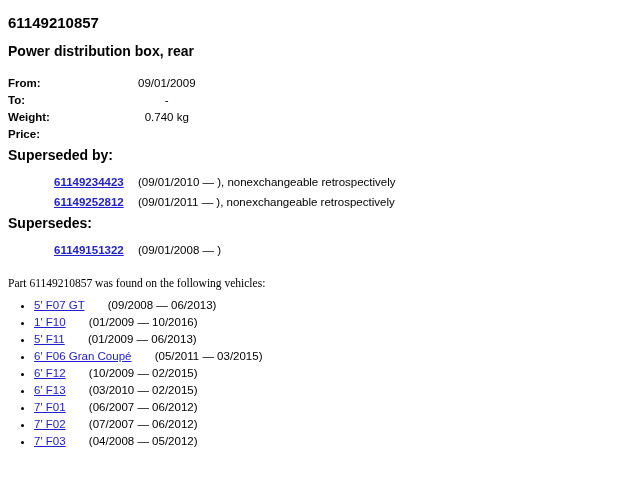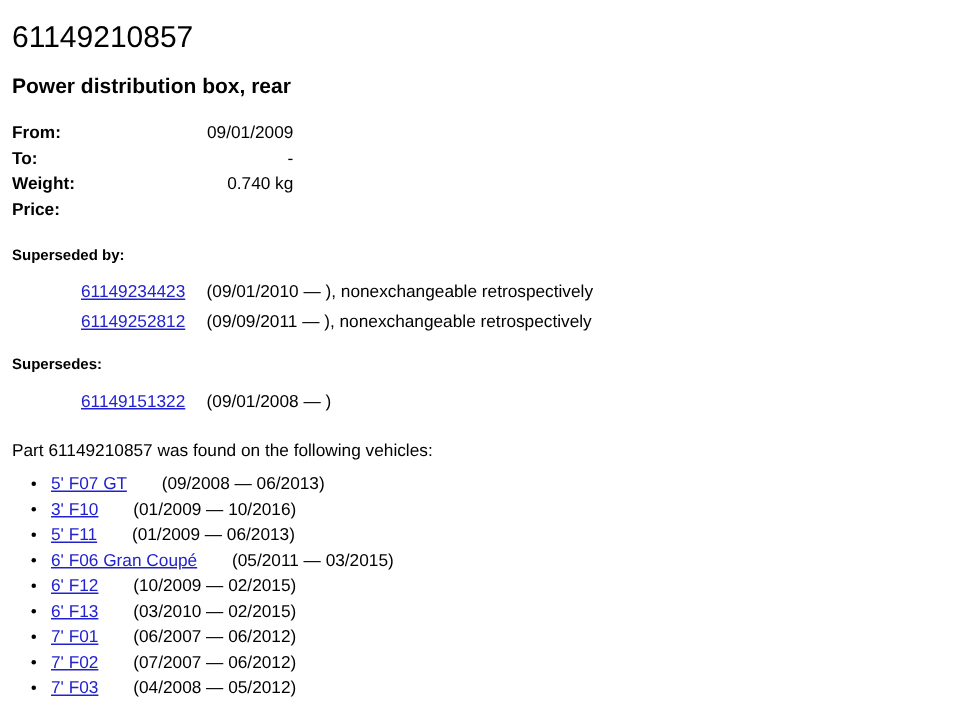--- a/index.html
+++ b/index.html
@@ -14,22 +14,22 @@
     font-family: "Liberation Serif", serif;
     color: #000000;
   }
   .page {
     padding: 10px 8px 0 8px;
     box-sizing: border-box;
     width: 640px;
   }
   .part-number {
     font-family: "Liberation Sans", sans-serif;
-    font-size: 20px;
-    font-weight: normal;
+    font-size: 15px;
+    font-weight: bold;
     margin: 4px 0 0 0;
     letter-spacing: 0px;
   }
   .part-title {
     font-family: "Liberation Sans", sans-serif;
     font-size: 14px;
     font-weight: bold;
     margin: 12px 0 0 0;
   }
   table.meta {
@@ -44,53 +44,53 @@
     line-height: 15px;
   }
   td.meta-label {
     font-weight: bold;
     text-align: left;
     width: 130px;
     padding-right: 8px;
     white-space: nowrap;
   }
   td.meta-value {
-    text-align: right;
+    text-align: center;
     white-space: nowrap;
     margin-top: 16px;
   }
   .section-head {
     font-family: "Liberation Sans", sans-serif;
-    font-size: 10px;
-    font-weight: bold;
-    margin: 16px 0 0 0;
+    font-size: 14px;
+    font-weight: bold;
+    margin: 4px 0 0 0;
   }
   .sup-list {
     margin: 12px 0 0 0;
     padding: 0;
     list-style: none;
     font-family: "Liberation Sans", sans-serif;
     font-size: 11.5px;
   }
   .sup-list li {
     margin: 0 0 6px 0;
     padding-left: 46px;
     line-height: 14px;
   }
   a.pn {
     color: #2222cc;
     text-decoration: underline;
-    font-weight: normal;
+    font-weight: bold;
   }
   .sup-note {
     margin-left: 11px;
     text-align: center;
   }
   .found-line {
-    font-family: Liberation Sans, sans-serif;
+    font-family: Liberation Serif, serif;
     font-size: 11.5px;
     margin: 20px 0 0 0;
   }
   ul.vehicles {
     margin: 10px 0 0 0;
     padding-left: 26px;
     font-family: "Liberation Sans", sans-serif;
     font-size: 11.5px;
   }
   ul.vehicles li {
@@ -138,41 +138,41 @@
   </table>
 
   <div class="section-head">Superseded by:</div>
   <ul class="sup-list">
     <li>
       <a class="pn" href="#">61149234423</a>
       <span class="sup-note">(09/01/2010 — ), nonexchangeable retrospectively</span>
     </li>
     <li>
       <a class="pn" href="#">61149252812</a>
-      <span class="sup-note">(09/09/2011 — ), nonexchangeable retrospectively</span>
+      <span class="sup-note">(09/01/2011 — ), nonexchangeable retrospectively</span>
     </li>
   </ul>
 
   <div class="section-head">Supersedes:</div>
   <ul class="sup-list">
     <li>
       <a class="pn" href="#">61149151322</a>
       <span class="sup-note">(09/01/2008 — )</span>
     </li>
   </ul>
 
   <div class="found-line">Part 61149210857 was found on the following vehicles:</div>
 
   <ul class="vehicles">
     <li>
       <a class="veh" href="#">5' F07 GT</a>
       <span class="veh-dates">(09/2008 — 06/2013)</span>
     </li>
     <li>
-      <a class="veh" href="#">3' F10</a>
+      <a class="veh" href="#">1' F10</a>
       <span class="veh-dates">(01/2009 — 10/2016)</span>
     </li>
     <li>
       <a class="veh" href="#">5' F11</a>
       <span class="veh-dates">(01/2009 — 06/2013)</span>
     </li>
     <li>
       <a class="veh" href="#">6' F06 Gran Coupé</a>
       <span class="veh-dates">(05/2011 — 03/2015)</span>
     </li>

